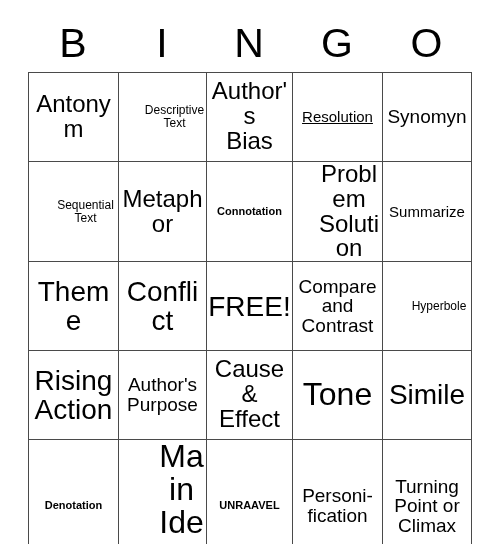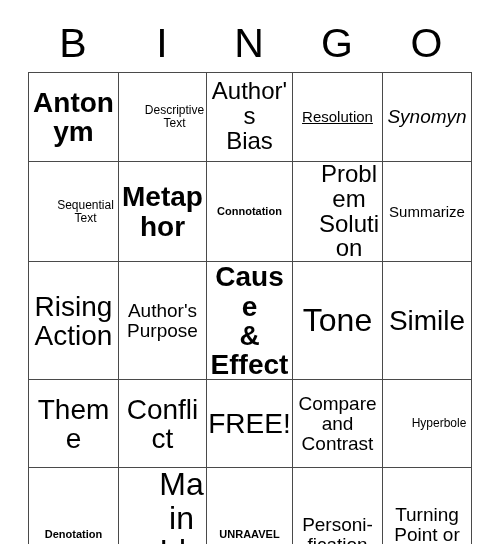--- a/index.html
+++ b/index.html
@@ -81,21 +81,21 @@
     font-family: "Liberation Sans", sans-serif;
     font-weight: 400;
     color: #000000;
     white-space: pre-line;
   }
   
   .fs-xs   { font-size: 11px; font-weight: bold; }
   .fs-s    { font-size: 15px; }
   .fs-m    { font-size: 12px; margin-left: 24px; }
   .fs-ml   { font-size: 19px; }
-  .fs-l    { font-size: 28px; font-weight: bold; }
+  .fs-l    { font-size: 24px; }
   .fs-xl   { font-size: 24px; }
   .fs-xxl  { font-size: 28px; }
   .fs-huge { font-size: 32px; }
 </style>
 </head>
 <body style="background: rgb(255, 255, 255); color: rgb(0, 0, 0);">
 
 <div id="card">
 
   <div id="bingo-header">
@@ -123,21 +123,21 @@
             <span class="cell-text fs-m">Descriptive
 Text</span>
           </td>
         <td class="cell" style="border-color: rgb(74, 74, 74);">
             <span class="cell-text fs-xl">Author's
 Bias</span>
           </td>
         <td class="cell" style="border-color: rgb(74, 74, 74); text-decoration: underline;">
             <span class="cell-text fs-s">Resolution</span>
           </td>
-        <td class="cell" style="border-color: rgb(74, 74, 74); font-style: italic;">
+        <td class="cell" style="border-color: rgb(74, 74, 74);">
             <span class="cell-text fs-ml">Synomyn</span>
           </td>
       </tr>
       <tr>
         <td class="cell" style="border-color: rgb(74, 74, 74);">
             <span class="cell-text fs-m">Sequential
 Text</span>
           </td>
         <td class="cell" style="border-color: rgb(74, 74, 74);">
             <span class="cell-text fs-l">Metaphor</span>
@@ -148,20 +148,39 @@
         <td class="cell" style="border-color: rgb(74, 74, 74); padding-left: 24px;">
             <span class="cell-text fs-xl">Problem
 Solution</span>
           </td>
         <td class="cell" style="border-color: rgb(74, 74, 74);">
             <span class="cell-text fs-s">Summarize</span>
           </td>
       </tr>
       <tr>
         <td class="cell" style="border-color: rgb(74, 74, 74);">
+            <span class="cell-text fs-xxl">Theme</span>
+          </td>
+        <td class="cell" style="border-color: rgb(74, 74, 74);">
+            <span class="cell-text fs-xxl">Conflict</span>
+          </td>
+        <td class="cell" style="border-color: rgb(74, 74, 74);">
+            <span class="cell-text fs-xxl">FREE!</span>
+          </td>
+        <td class="cell" style="border-color: rgb(74, 74, 74);">
+            <span class="cell-text fs-ml">Compare
+and
+Contrast</span>
+          </td>
+        <td class="cell" style="border-color: rgb(74, 74, 74);">
+            <span class="cell-text fs-m">Hyperbole</span>
+          </td>
+      </tr>
+      <tr>
+        <td class="cell" style="border-color: rgb(74, 74, 74);">
             <span class="cell-text fs-xxl">Rising
 Action</span>
           </td>
         <td class="cell" style="border-color: rgb(74, 74, 74);">
             <span class="cell-text fs-ml">Author's
 Purpose</span>
           </td>
         <td class="cell" style="border-color: rgb(74, 74, 74);">
             <span class="cell-text fs-l">Cause
 &amp;
@@ -169,39 +188,20 @@
           </td>
         <td class="cell" style="border-color: rgb(74, 74, 74);">
             <span class="cell-text fs-huge">Tone</span>
           </td>
         <td class="cell" style="border-color: rgb(74, 74, 74);">
             <span class="cell-text fs-xxl">Simile</span>
           </td>
       </tr>
       <tr>
         <td class="cell" style="border-color: rgb(74, 74, 74);">
-            <span class="cell-text fs-xxl">Theme</span>
-          </td>
-        <td class="cell" style="border-color: rgb(74, 74, 74);">
-            <span class="cell-text fs-xxl">Conflict</span>
-          </td>
-        <td class="cell" style="border-color: rgb(74, 74, 74);">
-            <span class="cell-text fs-xxl">FREE!</span>
-          </td>
-        <td class="cell" style="border-color: rgb(74, 74, 74);">
-            <span class="cell-text fs-ml">Compare
-and
-Contrast</span>
-          </td>
-        <td class="cell" style="border-color: rgb(74, 74, 74);">
-            <span class="cell-text fs-m">Hyperbole</span>
-          </td>
-      </tr>
-      <tr>
-        <td class="cell" style="border-color: rgb(74, 74, 74);">
             <span class="cell-text fs-xs">Denotation</span>
           </td>
         <td class="cell" style="border-color: rgb(74, 74, 74); padding-left: 39px;">
             <span class="cell-text fs-huge">Main
 Idea</span>
           </td>
         <td class="cell" style="border-color: rgb(74, 74, 74);">
             <span class="cell-text fs-xs">UNRAAVEL</span>
           </td>
         <td class="cell" style="border-color: rgb(74, 74, 74);">

